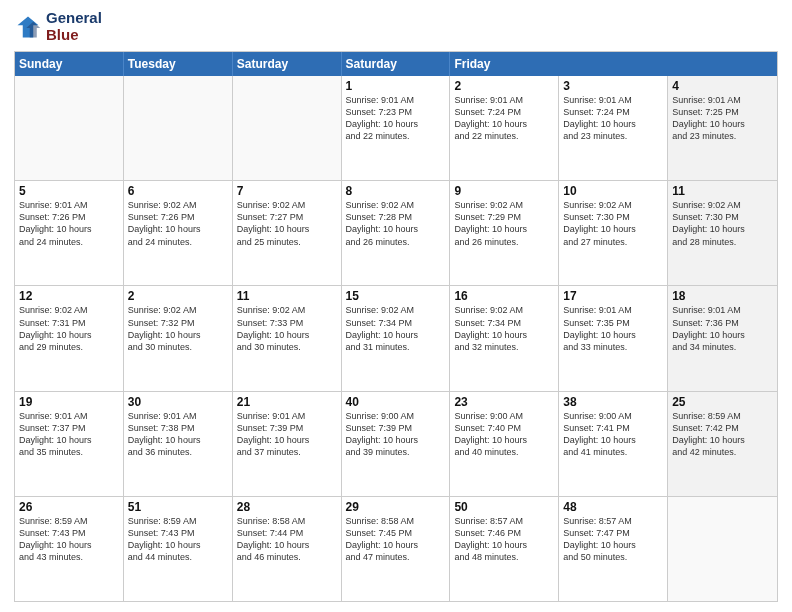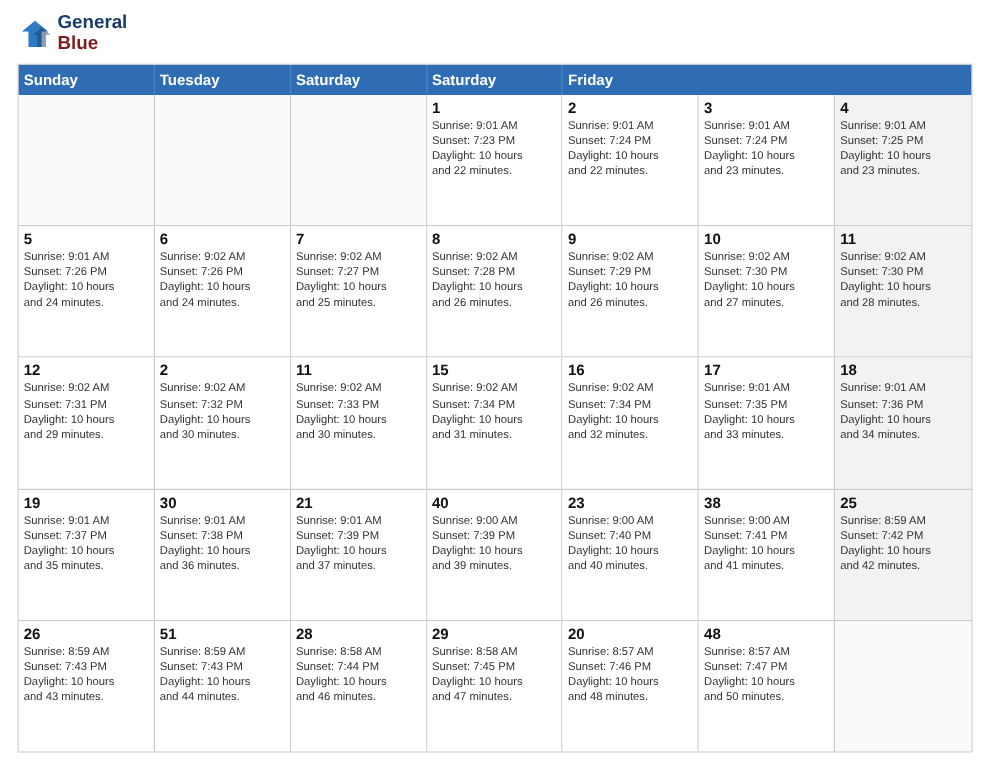--- a/index.html
+++ b/index.html
@@ -345,21 +345,21 @@
 and 46 minutes.</div>
           </div>
           <div class="cal-cell">
             <div class="day-num">29</div>
             <div class="cell-text" style="white-space: pre-line;">Sunrise: 8:58 AM
 Sunset: 7:45 PM
 Daylight: 10 hours
 and 47 minutes.</div>
           </div>
           <div class="cal-cell">
-            <div class="day-num">20</div>
+            <div class="day-num">50</div>
             <div class="cell-text" style="white-space: pre-line;">Sunrise: 8:57 AM
 Sunset: 7:46 PM
 Daylight: 10 hours
 and 48 minutes.</div>
           </div>
           <div class="cal-cell">
             <div class="day-num">48</div>
             <div class="cell-text" style="white-space: pre-line;">Sunrise: 8:57 AM
 Sunset: 7:47 PM
 Daylight: 10 hours

